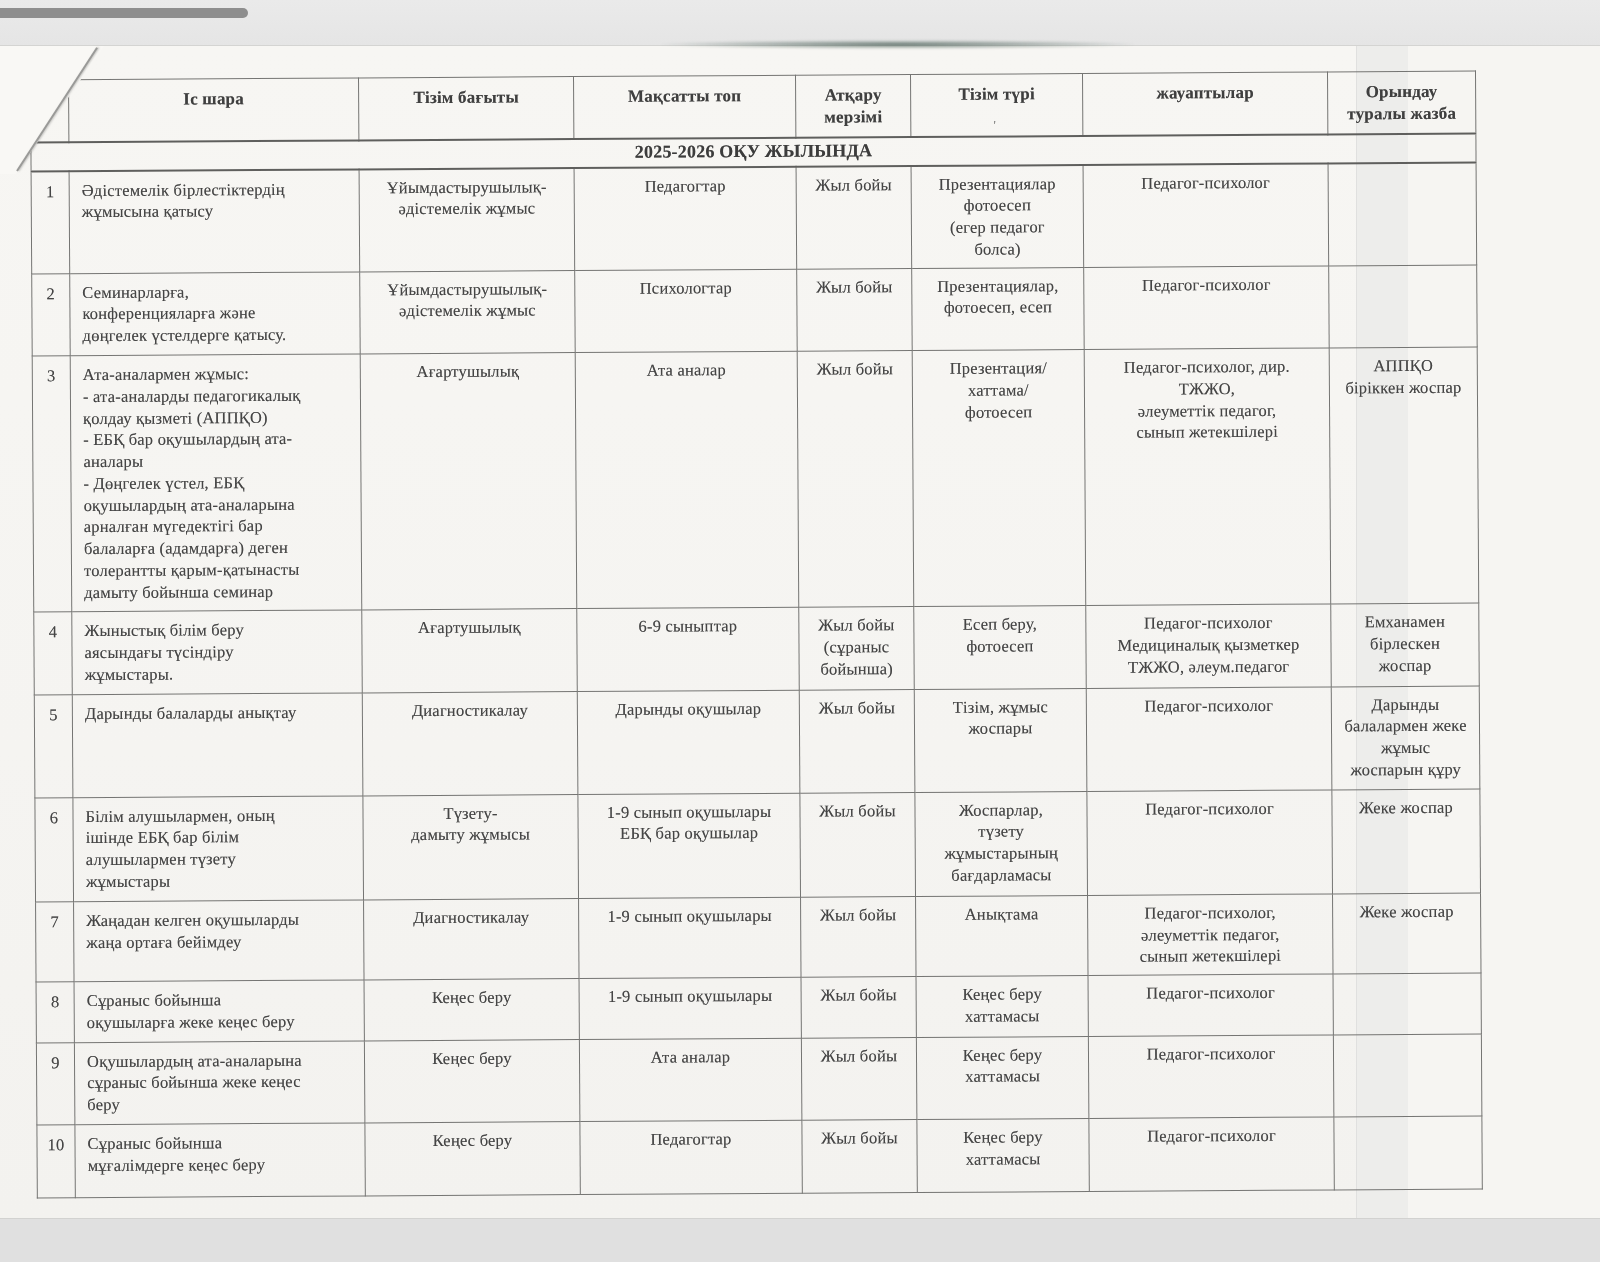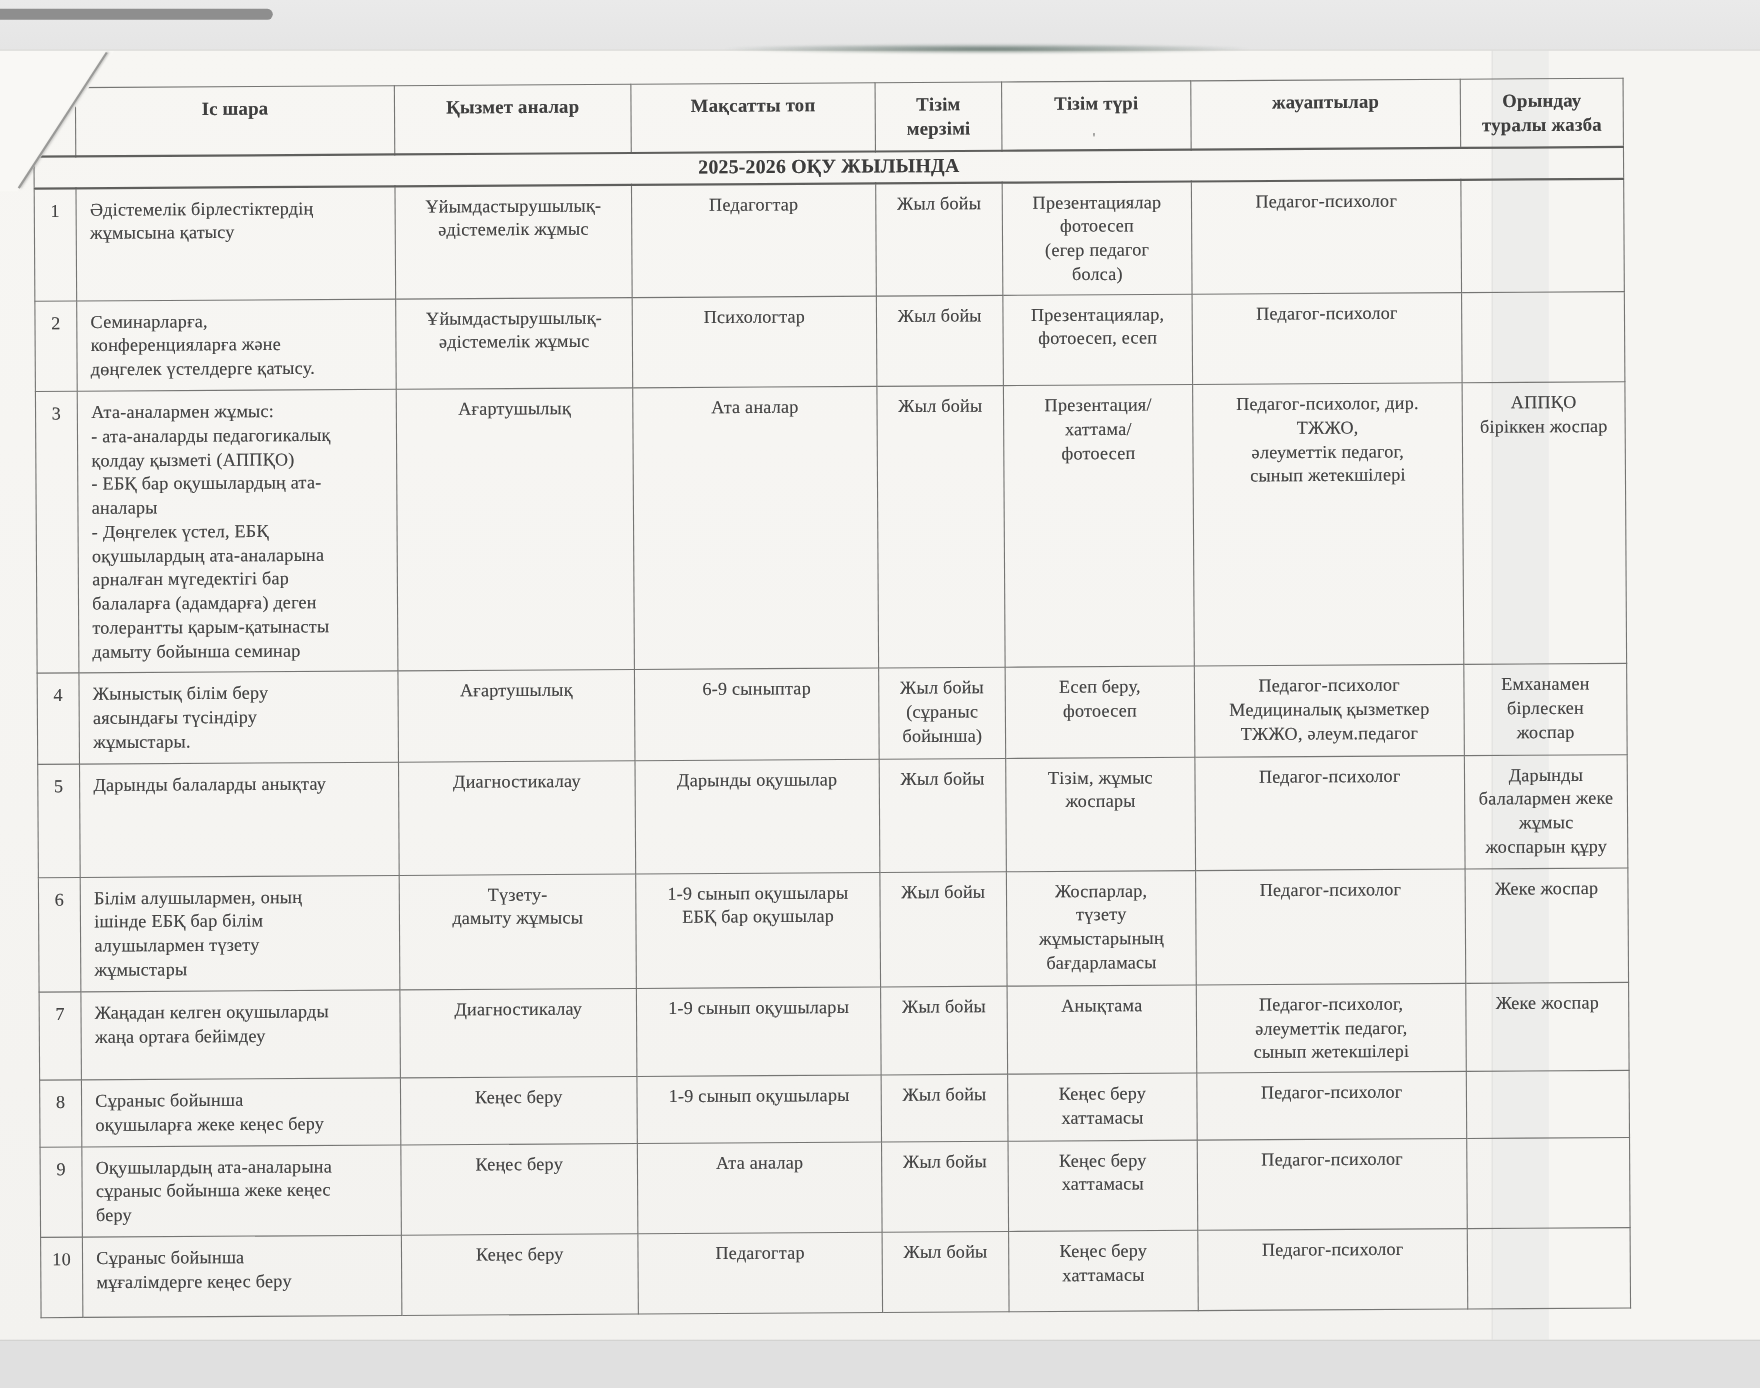--- a/index.html
+++ b/index.html
@@ -139,23 +139,23 @@
         <col style="width:222px">
         <col style="width:115px">
         <col style="width:172px">
         <col style="width:245px">
         <col style="width:148px">
       </colgroup>
       <thead>
         <tr class="head-row">
           <th><span></span></th>
           <th><span>Іс шара</span></th>
-          <th><span>Қызмет аналар</span></th>
+          <th><span>Тізім бағыты</span></th>
           <th><span>Мақсатты топ</span></th>
-          <th><span>Тізім
+          <th><span>Атқару
 мерзімі</span></th>
           <th><span>Тізім түрі</span><span class="stray-mark">'</span></th>
           <th><span>жауаптылар</span></th>
           <th><span>Орындау
 туралы жазба</span></th>
         </tr>
         <tr class="banner-row">
           <td colspan="8">2025-2026 ОҚУ ЖЫЛЫНДА</td>
         </tr>
       </thead>

